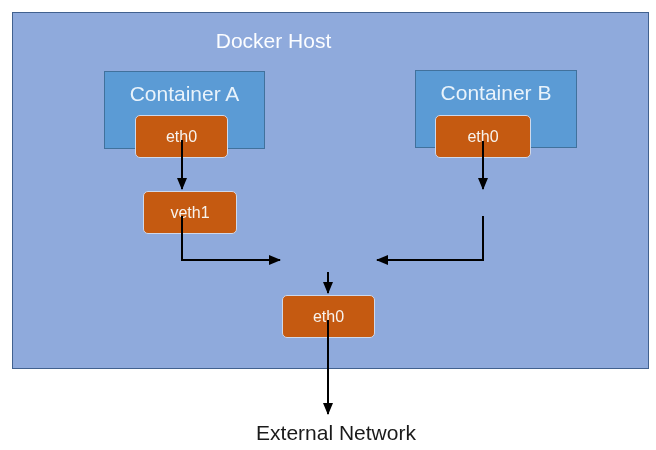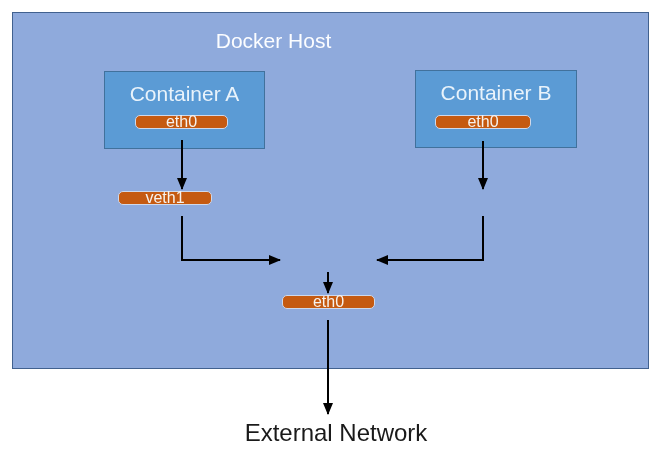--- a/index.html
+++ b/index.html
@@ -41,51 +41,51 @@
   #container-b { left: 403px; top: 70px; width: 162px; margin-left: 12px; }
   .container-title {
     margin-top: 10px;
     text-align: center;
     color: #E9F3FB;
     font-size: 21px;
     line-height: 24px;
   }
   .node {
     position: absolute;
-    height: 14px;
+    height: 43px;
     background: #C55A11;
     border: 1px solid #CFD9EB;
     border-radius: 5px;
     display: flex;
     align-items: center;
     justify-content: center;
     color: #F7F3EE;
     font-size: 16px;
     z-index: 3;
   }
   #node-eth0-a   { left: 135px; top: 115px; width: 93px; }
   #node-eth0-b   { left: 435px; top: 115px; width: 96px; }
-  #node-veth1    { left: 118px; top: 191px; width: 94px; }
+  #node-veth1    { left: 143px; top: 191px; width: 94px; }
   #node-veth2    { left: 435px; top: 191px; width: 96px; }
   #node-docker0  { left: 282px; top: 247px; width: 93px; }
   #node-eth0-host{ left: 282px; top: 295px; width: 93px; }
   #arrow-layer {
     position: absolute;
     left: 0; top: 0;
     width: 656px; height: 450px;
     z-index: 4;
     pointer-events: none;
   }
   .external-label {
     position: absolute;
     left: 176px; top: 420px;
     width: 320px;
     text-align: center;
     color: #1A1A1A;
-    font-size: 24px;
+    font-size: 21px;
     line-height: 25px;
     z-index: 2;
   }
 </style>
 </head>
 <body>
 
 <div id="canvas">
 
   <div class="host-box"></div>

